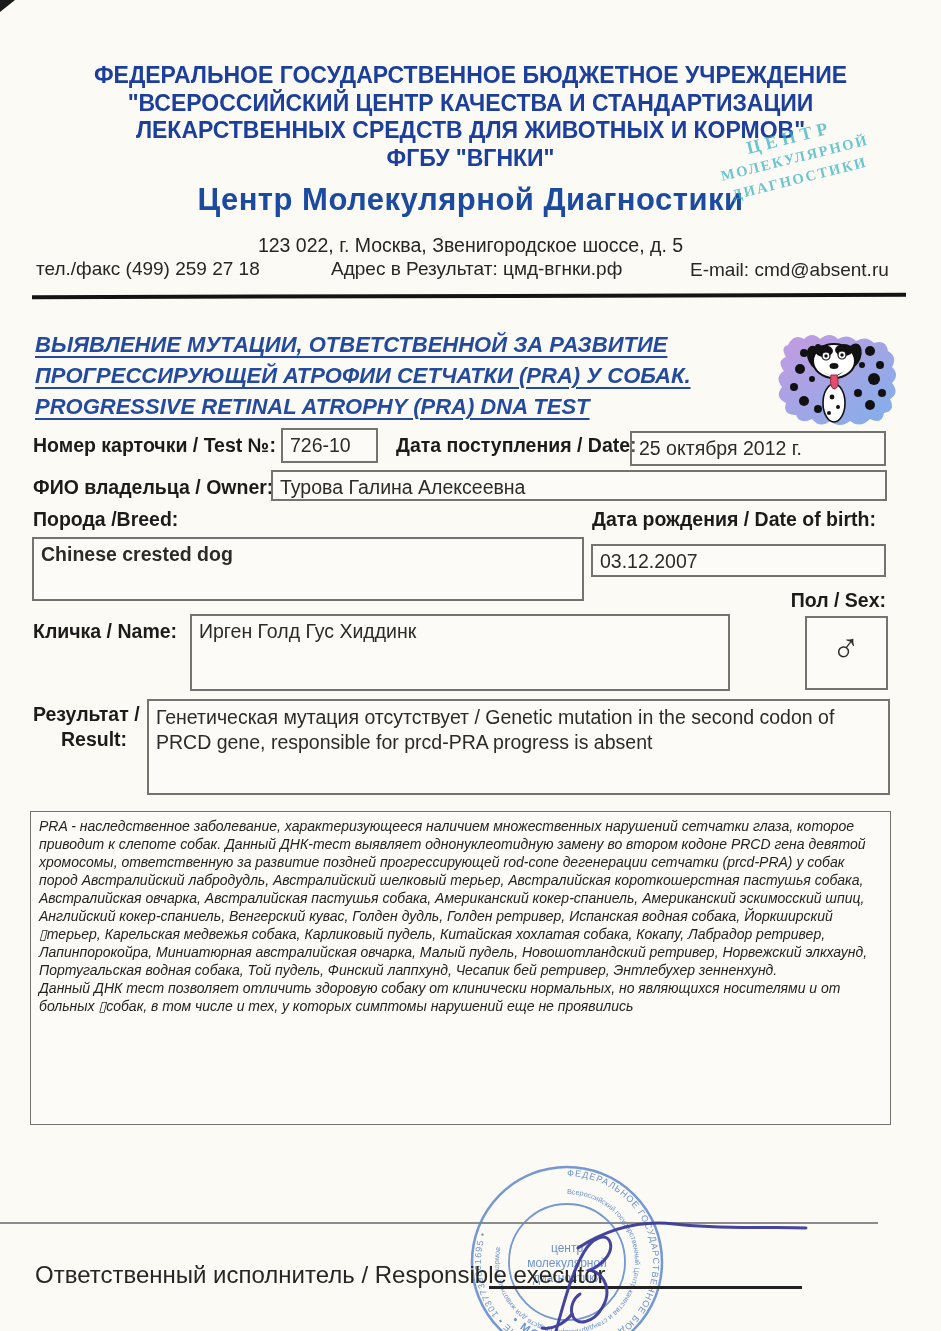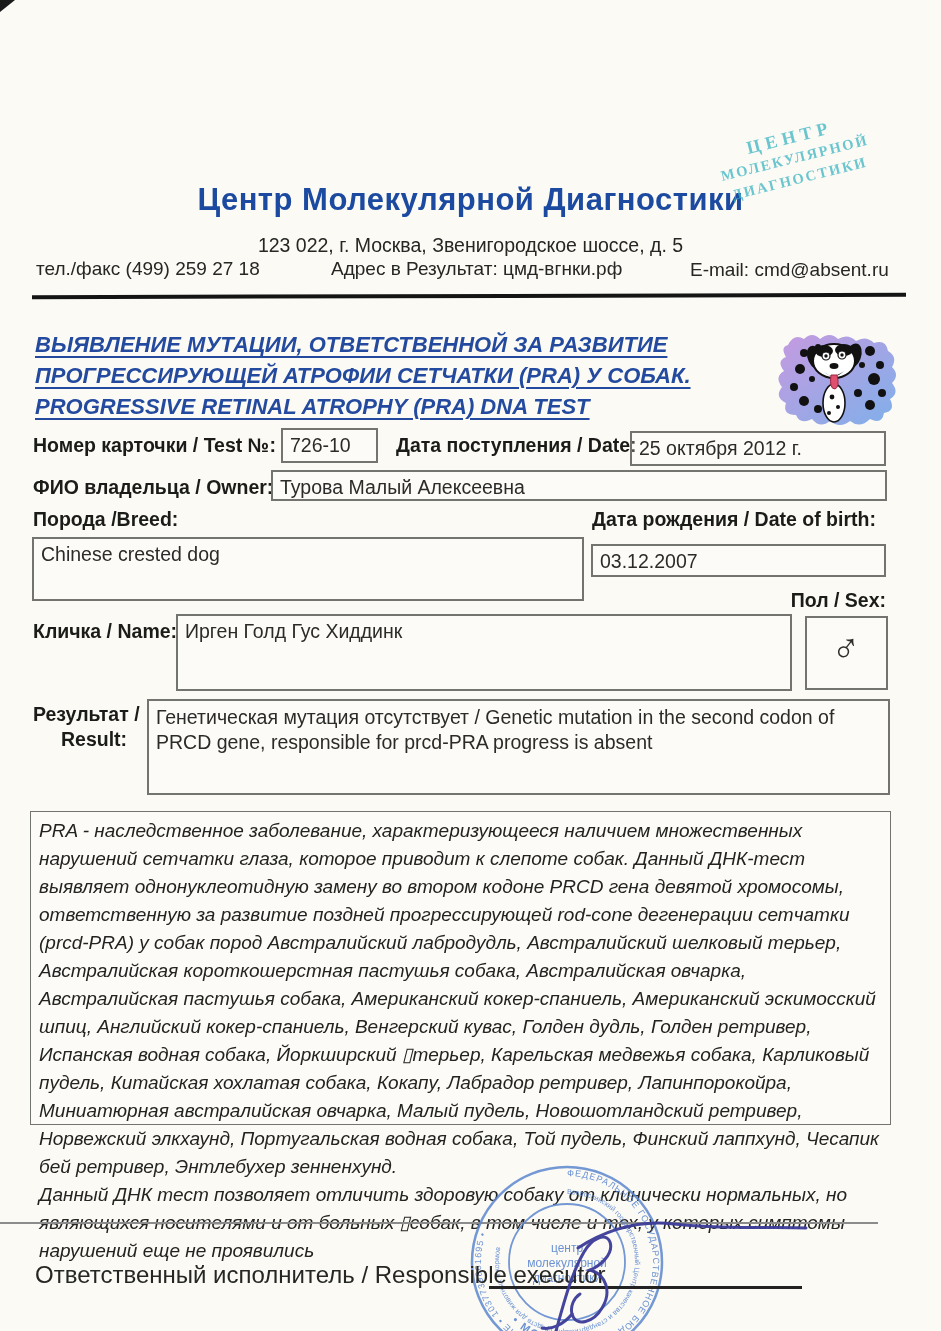--- a/index.html
+++ b/index.html
@@ -19,39 +19,45 @@
   .doc-title div {
     font-style:italic; font-weight:bold; font-size:22px; color:#234a9e;
     line-height:31px; text-decoration:underline; text-underline-offset:4px;
     text-decoration-thickness:2px;
   }
   .lbl { font-weight:bold; font-size:19.5px; color:#1b1b19; white-space:nowrap; }
   .val { font-size:19.5px; color:#2b2b29; white-space:nowrap; }
   .fbox { position:absolute; border:2px solid #737370; background:rgba(255,255,255,0.25); }
   .fbox .val { position:absolute; left:7px; top:4px; }
   .result-text { font-size:19.5px; color:#2b2b29; line-height:25px; white-space:normal; }
-  .desc { font-style:italic; font-size:19px; line-height:28px; color:#232321; }
+  .desc { font-style:italic; font-size:14px; line-height:18px; color:#232321; }
   .executor { font-size:24px; color:#262624; }
   .teal-stamp {
     transform:rotate(-14deg); transform-origin:top left;
     font-family:"Liberation Serif", serif; font-weight:bold;
     color:#35b2c2; opacity:0.72; text-align:center; line-height:21px;
   }
   .teal-stamp .l1 { font-size:18px; letter-spacing:5px; }
   .teal-stamp .l2 { font-size:14.5px; letter-spacing:2px; }
   svg text { font-family:"Liberation Sans", sans-serif; }
   .sexglyph { font-size:40px; color:#2e2e2c; transform:rotate(-6deg); }
 </style>
 </head>
 <body>
 
 <div class="page">
 
   <div class="abs" style="left:0;top:0;width:15px;height:12px;background:#1a1a1a;clip-path:polygon(0 0,100% 0,0 100%);"></div>
 
+  <div class="abs center" style="left:0;top:62px;width:941px;">
+    <div class="org-line">ФЕДЕРАЛЬНОЕ ГОСУДАРСТВЕННОЕ БЮДЖЕТНОЕ УЧРЕЖДЕНИЕ</div>
+    <div class="org-line">"ВСЕРОССИЙСКИЙ ЦЕНТР КАЧЕСТВА И СТАНДАРТИЗАЦИИ</div>
+    <div class="org-line">ЛЕКАРСТВЕННЫХ СРЕДСТВ ДЛЯ ЖИВОТНЫХ И КОРМОВ"</div>
+    <div class="org-line">ФГБУ "ВГНКИ"</div>
+  </div>
 
   <div class="abs center center-name" style="left:0;top:182px;width:941px;">Центр Молекулярной Диагностики</div>
 
   <div class="abs center addr" style="left:0;top:234px;width:941px;">123 022, г. Москва, Звенигородское шоссе, д. 5</div>
 
   <div class="abs contact" style="left:36px;top:258px;">тел./факс (499) 259 27 18</div>
   <div class="abs contact" style="left:331px;top:258px;">Адрес в Результат: цмд-вгнки.рф</div>
   <div class="abs contact" style="left:690px;top:259px;">E-mail: cmd@absent.ru</div>
 
   <div class="abs teal-stamp" style="left:690px;top:152px;width:200px;">
@@ -114,35 +120,35 @@
   <div class="fbox" style="left:281px;top:428px;width:97px;height:35px;">
     <div class="val">726-10</div>
   </div>
   <div class="abs lbl" style="left:396px;top:434px;">Дата поступления / Date:</div>
   <div class="fbox" style="left:630px;top:431px;width:256px;height:35px;">
     <div class="val">25 октября 2012 г.</div>
   </div>
 
   <div class="abs lbl" style="left:33px;top:476px;">ФИО владельца / Owner:</div>
   <div class="fbox" style="left:271px;top:470px;width:616px;height:31px;">
-    <div class="val">Турова Малый Алексеевна</div>
+    <div class="val">Турова Галина Алексеевна</div>
   </div>
 
   <div class="abs lbl" style="left:33px;top:508px;">Порода  /Breed:</div>
   <div class="abs lbl" style="left:592px;top:508px;">Дата рождения / Date of birth:</div>
-  <div class="fbox" style="left:32px;top:537px;width:552px;height:64px;">
+  <div class="fbox" style="left:32px;top:537px;width:552px;height:64px;font-weight:bold;">
     <div class="val">Chinese crested dog</div>
   </div>
   <div class="fbox" style="left:591px;top:544px;width:295px;height:33px;">
     <div class="val">03.12.2007</div>
   </div>
   <div class="abs lbl" style="left:740px;top:589px;width:146px;text-align:right;">Пол / Sex:</div>
 
   <div class="abs lbl" style="left:33px;top:620px;">Кличка / Name:</div>
-  <div class="fbox" style="left:176px;top:614px;width:616px;height:77px;">
+  <div class="fbox" style="left:190px;top:614px;width:540px;height:77px;">
     <div class="val">Ирген Голд Гус  Хиддинк</div>
   </div>
   <div class="fbox" style="left:805px;top:616px;width:83px;height:74px;">
     <div class="abs sexglyph" style="left:24px;top:8px;">♂</div>
   </div>
 
   <div class="abs lbl" style="left:33px;top:703px;">Результат /</div>
   <div class="abs lbl" style="left:33px;top:728px;margin-left:28px;">Result:</div>
   <div class="fbox" style="left:147px;top:699px;width:743px;height:96px;">
     <div class="result-text" style="padding:4px 8px 0 7px;">Генетическая мутация отсутствует / Genetic mutation in the second codon of PRCD gene, responsible for prcd-PRA progress is absent</div>

